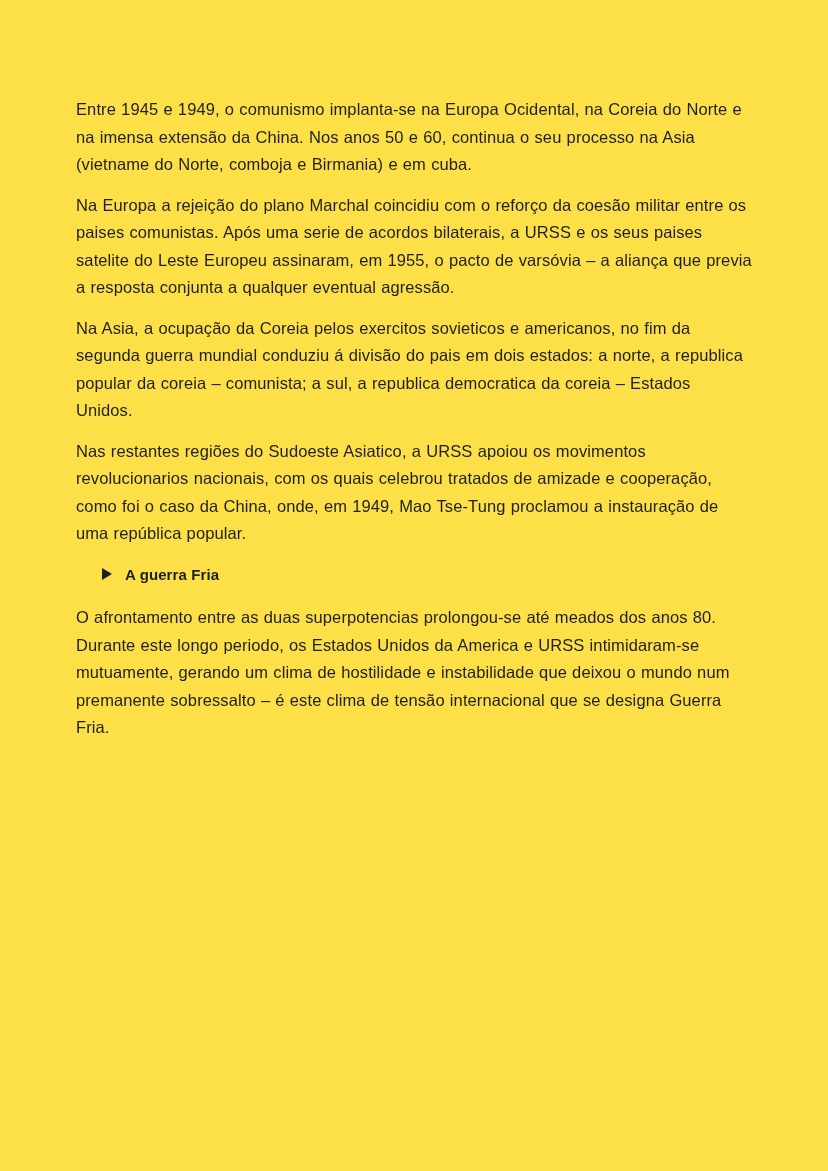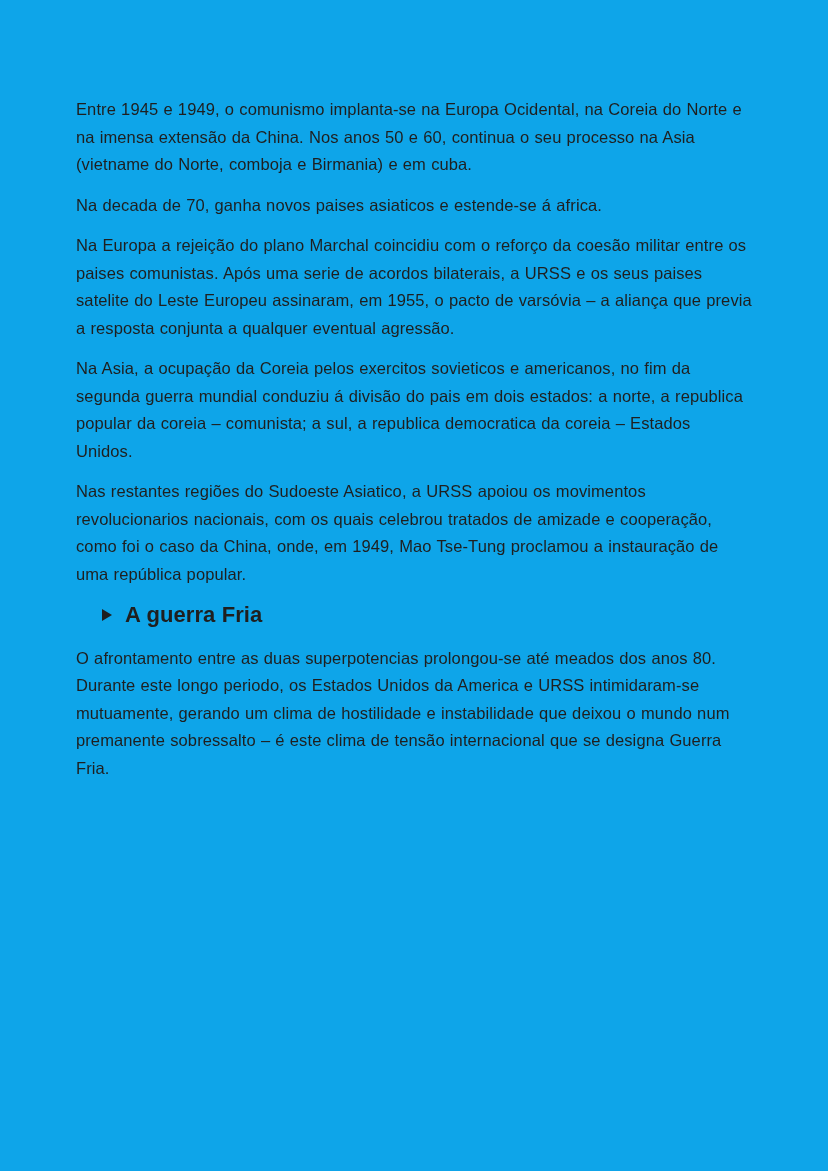--- a/index.html
+++ b/index.html
@@ -11,21 +11,21 @@
     width: 828px;
     height: 1171px;
     font-family: "Liberation Sans", sans-serif;
     color: #1f1f1f;
     -webkit-font-smoothing: antialiased;
   }
   .page {
     box-sizing: border-box;
     width: 828px;
     height: 1171px;
-    background: #0ea5e9;
+    background: #fde047;
     padding: 96px 76px 40px 76px;
     overflow: hidden;
   }
   .para {
     font-size: 16.5px;
     line-height: 27.5px;
     margin: 0 0 13px 0;
     max-width: 678px;
     letter-spacing: 0.1px;
     word-spacing: 0.5px;
@@ -38,34 +38,33 @@
   .arrow-bullet {
     display: inline-block;
     width: 0;
     height: 0;
     border-left: 10px solid #1f1f1f;
     border-top: 6px solid transparent;
     border-bottom: 6px solid transparent;
     margin-right: 13px;
   }
   .heading-label {
-    font-size: 22px;
+    font-size: 15px;
     font-weight: bold;
     line-height: 27.5px;
     letter-spacing: 0.1px;
   }
 </style>
 </head>
 <body>
 
 <div class="page">
 
   <p class="para">Entre 1945 e 1949, o comunismo implanta-se na Europa Ocidental, na Coreia do Norte e na imensa extensão da China. Nos anos 50 e 60, continua o seu processo na Asia (vietname do Norte, comboja e Birmania) e em cuba.</p>
 
-  <p class="para">Na decada de 70, ganha novos paises asiaticos e estende-se á africa.</p>
 
   <p class="para">Na Europa a rejeição do plano Marchal coincidiu com o reforço da coesão militar entre os paises comunistas. Após uma serie de acordos bilaterais, a URSS e os seus paises satelite do Leste Europeu assinaram, em 1955, o pacto de varsóvia – a aliança que previa a resposta conjunta a qualquer eventual agressão.</p>
 
 
   <p class="para">Na Asia, a ocupação da Coreia pelos exercitos sovieticos e americanos, no fim da segunda guerra mundial conduziu á divisão do pais em dois estados: a norte, a republica popular da coreia – comunista; a sul, a republica democratica da coreia – Estados Unidos.</p>
 
   <p class="para">Nas restantes regiões do Sudoeste Asiatico, a URSS apoiou os movimentos revolucionarios nacionais, com os quais celebrou tratados de amizade e cooperação, como foi o caso da China, onde, em 1949, Mao Tse-Tung proclamou a instauração de uma república popular.</p>
 
 
   <div class="heading-row">

